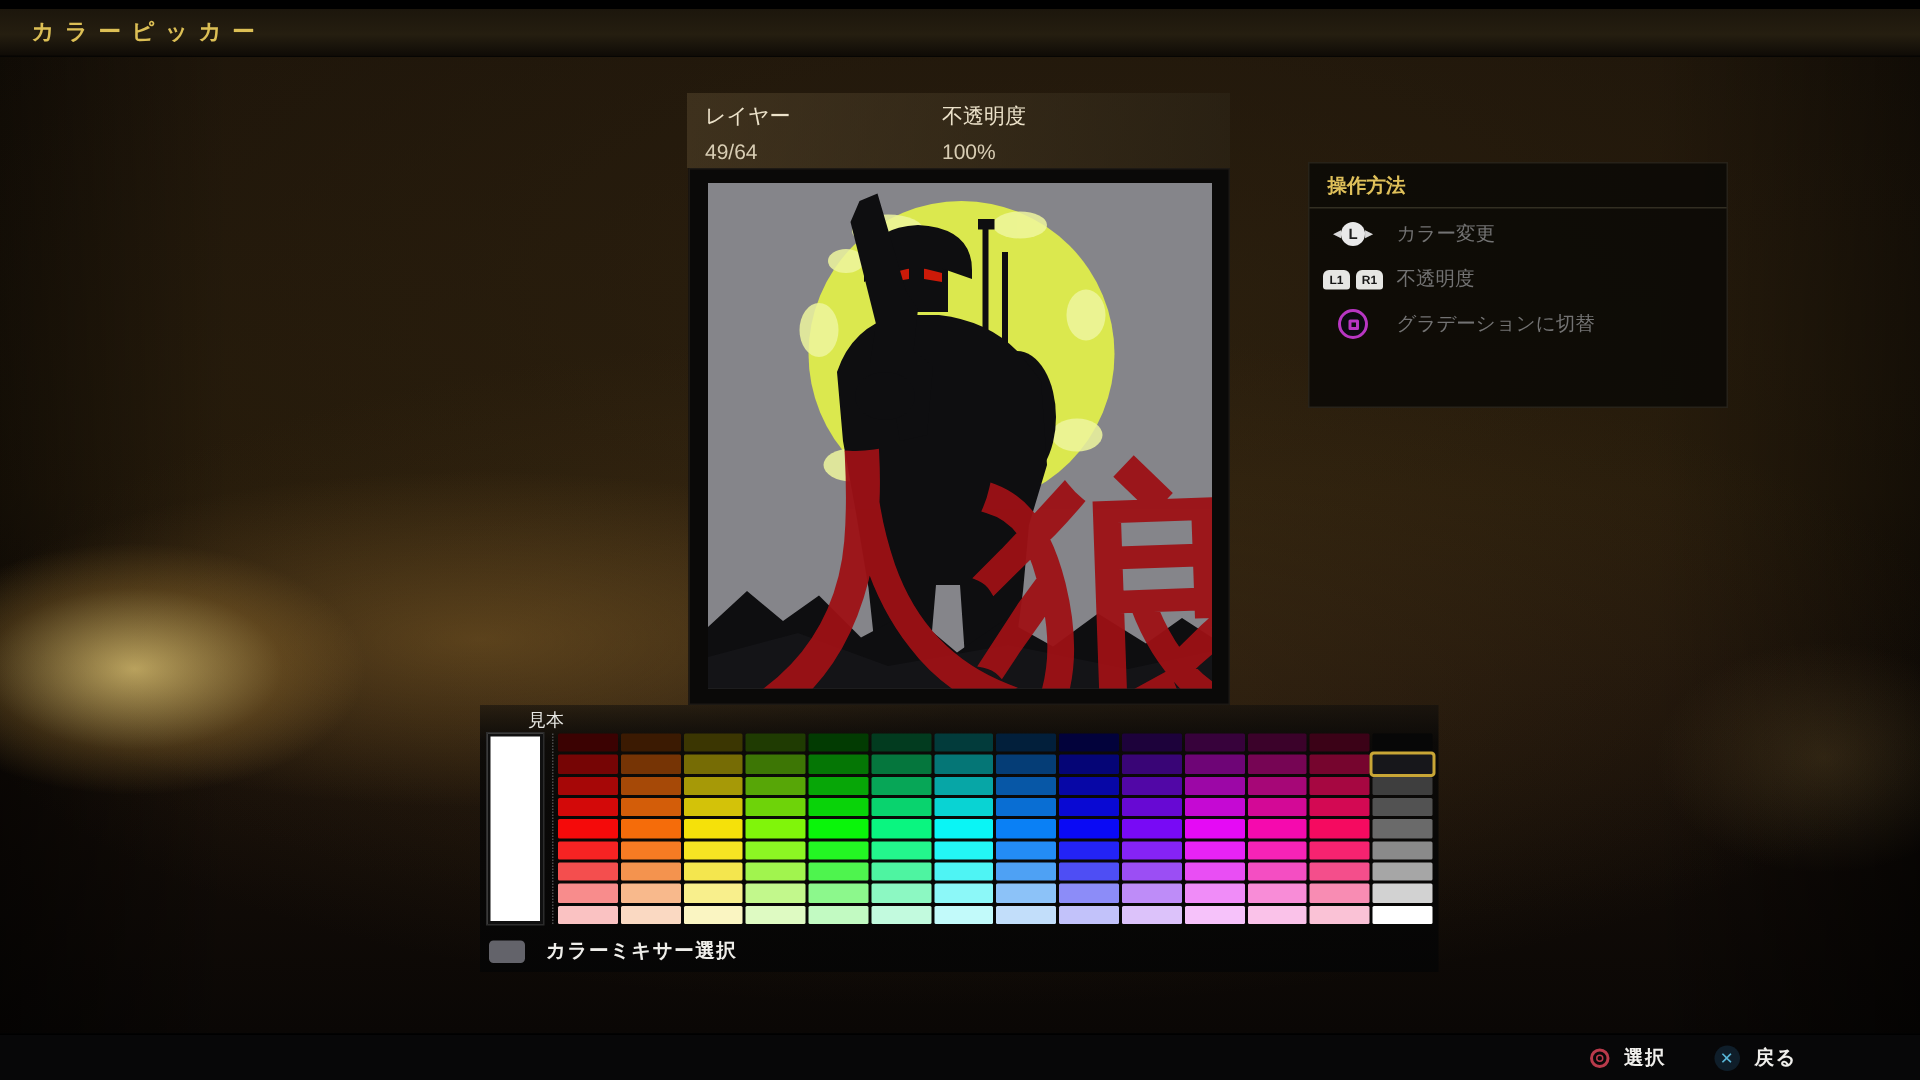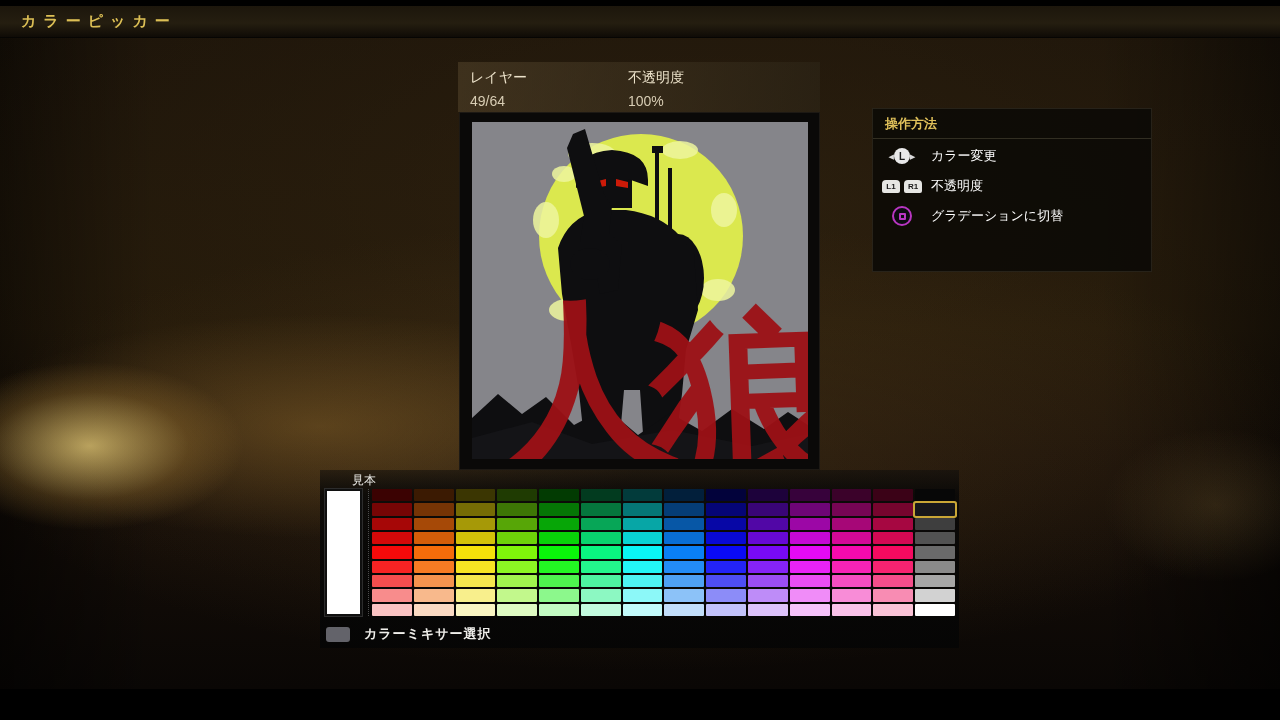--- a/index.html
+++ b/index.html
@@ -51,21 +51,21 @@
   .controls-panel {
     position:absolute; left:872px; top:108px; width:280px; height:164px;
     background:rgba(11,9,6,0.85); border:1px solid rgba(130,120,95,0.22);
   }
   .controls-header {
     color:#dfc05a; font-size:13px; font-weight:bold; padding:6px 12px 5px;
     border-bottom:1px solid rgba(160,150,120,0.25);
   }
   .control-row { display:flex; align-items:center; height:26px; margin-top:4px; }
   .control-icon-zone { width:58px; display:flex; align-items:center; justify-content:center; gap:4px; }
-  .control-label { color:#ffffff; font-size:13px; }
+  .control-label { color:#737373; font-size:13px; }
 
   .stick-icon { position:relative; width:30px; height:20px; display:flex; align-items:center; justify-content:center; }
   .stick-ball { width:16px; height:16px; border-radius:50%; background:#e9e9e9; color:#1c1c1c;
     font-size:10px; font-weight:bold; display:flex; align-items:center; justify-content:center; }
   .stick-arrow { color:#d9d9d9; font-size:7px; line-height:1; }
 
   .shoulder-btn { width:18px; height:13px; background:#e6e6e3; color:#161616; font-size:8px; font-weight:bold;
     border-radius:4px 4px 2px 2px; display:flex; align-items:center; justify-content:center; }
 
   .square-btn { width:20px; height:20px; border-radius:50%; background:#0b0b10; border:2px solid #b836c2;
@@ -331,13 +331,21 @@
         <div class="cell" style="background: rgb(250, 194, 233);"></div>
         <div class="cell" style="background: rgb(250, 194, 214);"></div>
         <div class="cell" style="background: rgb(255, 255, 255);"></div>
       </div>
     <div class="mixer-row">
       <span class="touchpad-icon"></span>
       <span class="mixer-label">カラーミキサー選択</span>
     </div>
   </div>
 
+  <div class="bottom-bar">
+    <span class="circle-btn">
+        <span class="inner"></span>
+      </span>
+    <span class="bottom-label">選択</span>
+    <span class="cross-btn">✕</span>
+    <span class="bottom-label">戻る</span>
+  </div>
 </div>
 
 </body></html>

